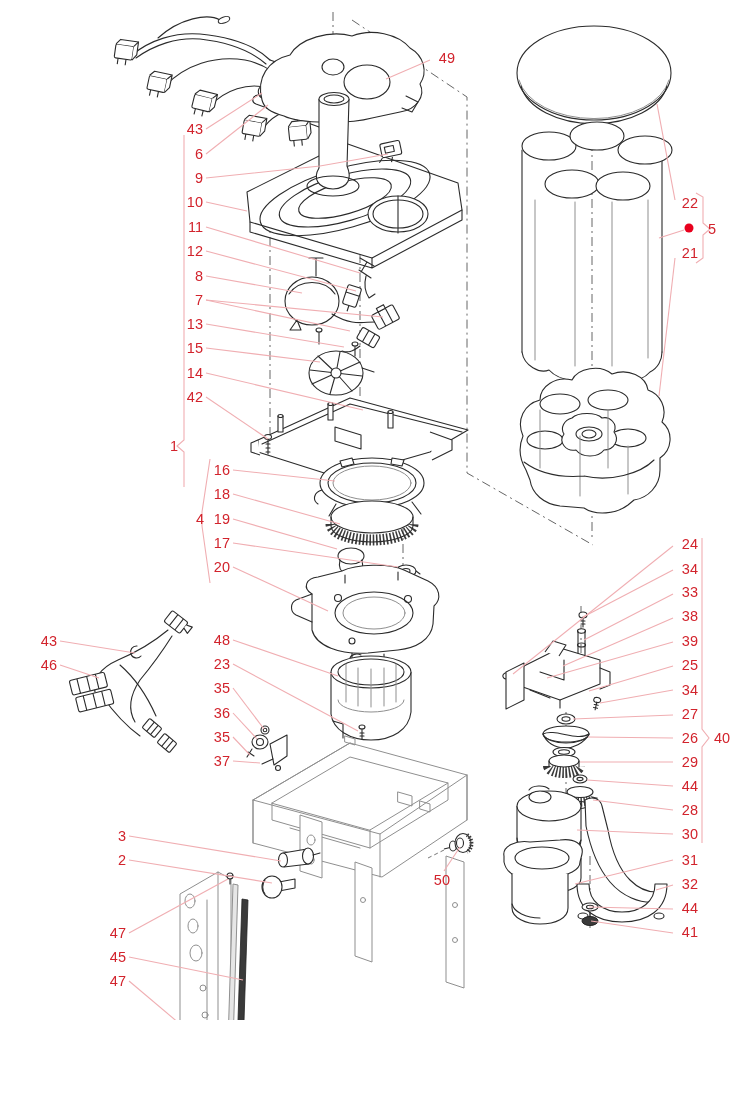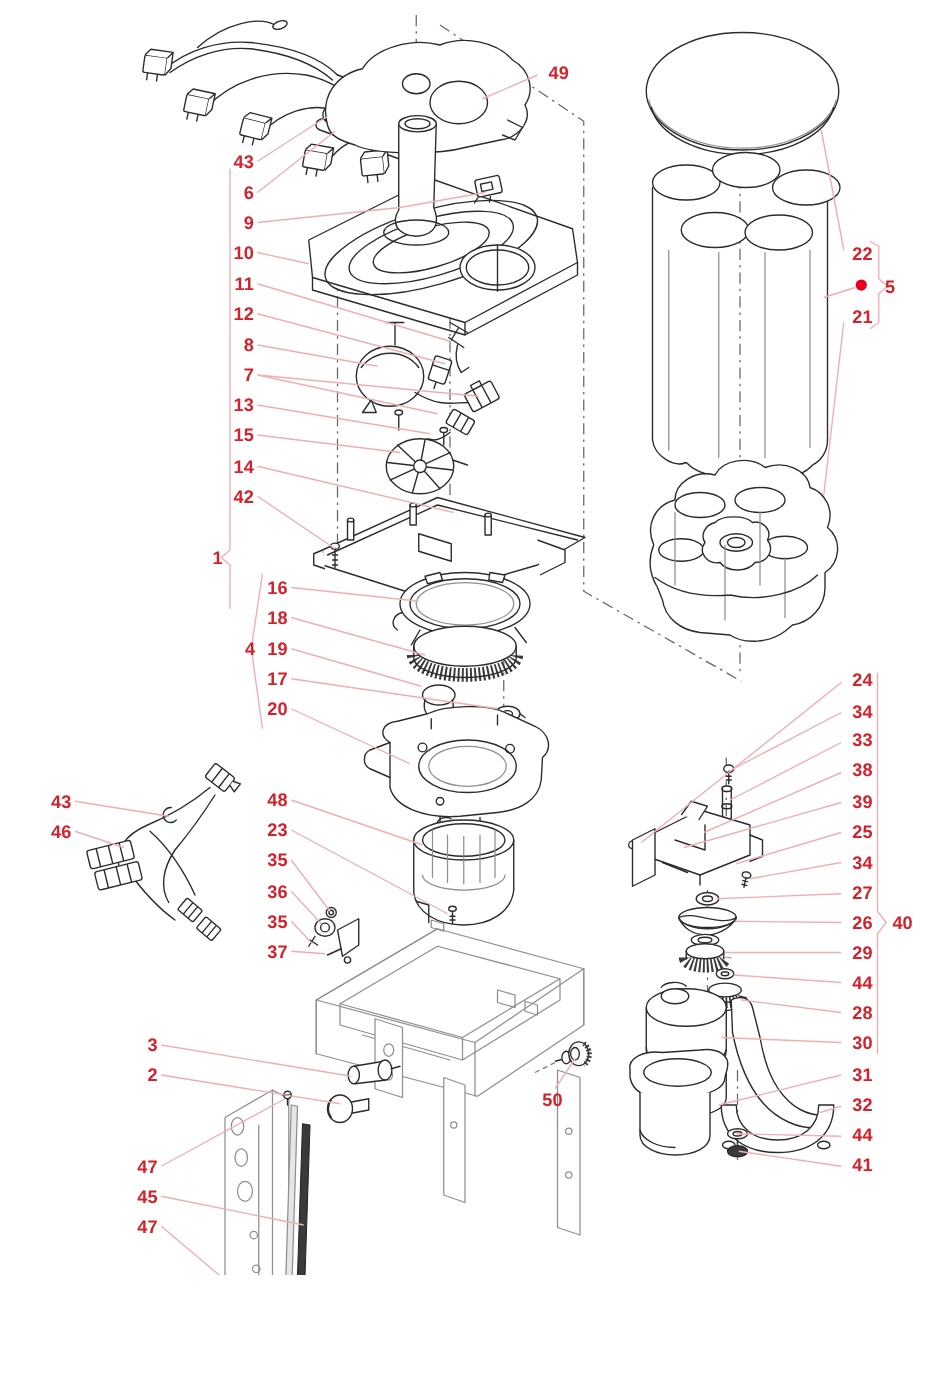--- a/index.html
+++ b/index.html
@@ -1,17 +1,17 @@
 <!DOCTYPE html>
 <html><head>
 <meta charset="utf-8">
 <style>
   html,body{margin:0;padding:0;background:#ffffff;}
   .stage{position:relative;width:753px;height:1020px;background:#fff;overflow:hidden;
-         font-family:"Liberation Sans", sans-serif;font-weight:bold;}
+         font-family:"Liberation Sans", sans-serif;}
   svg{display:block}
   .dark{stroke:#2b2b2b;fill:none;stroke-width:1.1;stroke-linecap:round;stroke-linejoin:round;}
   .darkf{stroke:#2b2b2b;fill:#ffffff;stroke-width:1.1;stroke-linejoin:round;}
   .lt{stroke:#8f8f8f;fill:none;stroke-width:1;stroke-linecap:round;stroke-linejoin:round;}
   .ltf{stroke:#8f8f8f;fill:#ffffff;stroke-width:1;stroke-linejoin:round;}
   .ctr{stroke:#666;fill:none;stroke-width:1;stroke-dasharray:9 4 2 4;}
   .dsh{stroke:#777;fill:none;stroke-width:1;stroke-dasharray:4 3;}
   .knurl{fill:none;stroke:#3a3a3a;}
   .callout-num{font-family:"Liberation Sans", sans-serif;font-size:14.5px;}
 </style>

